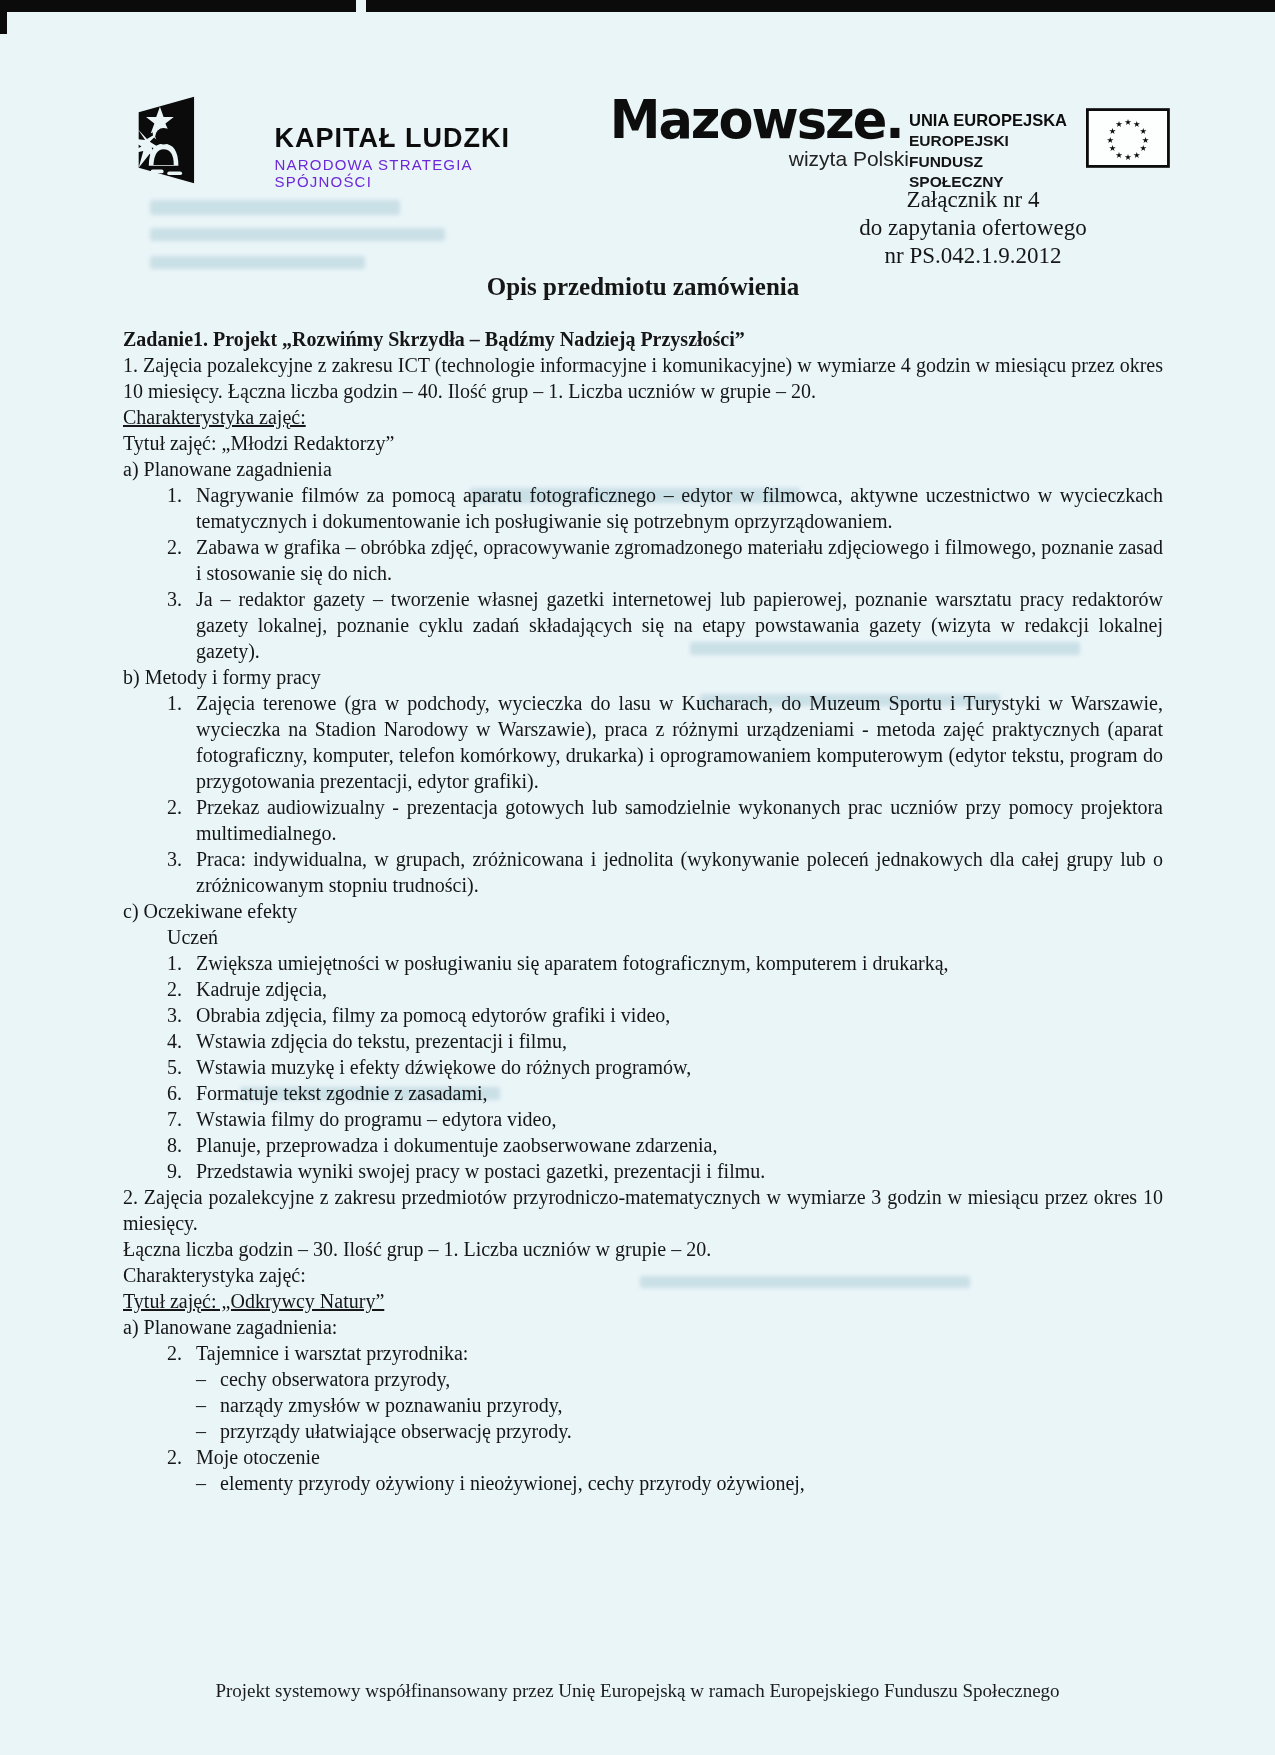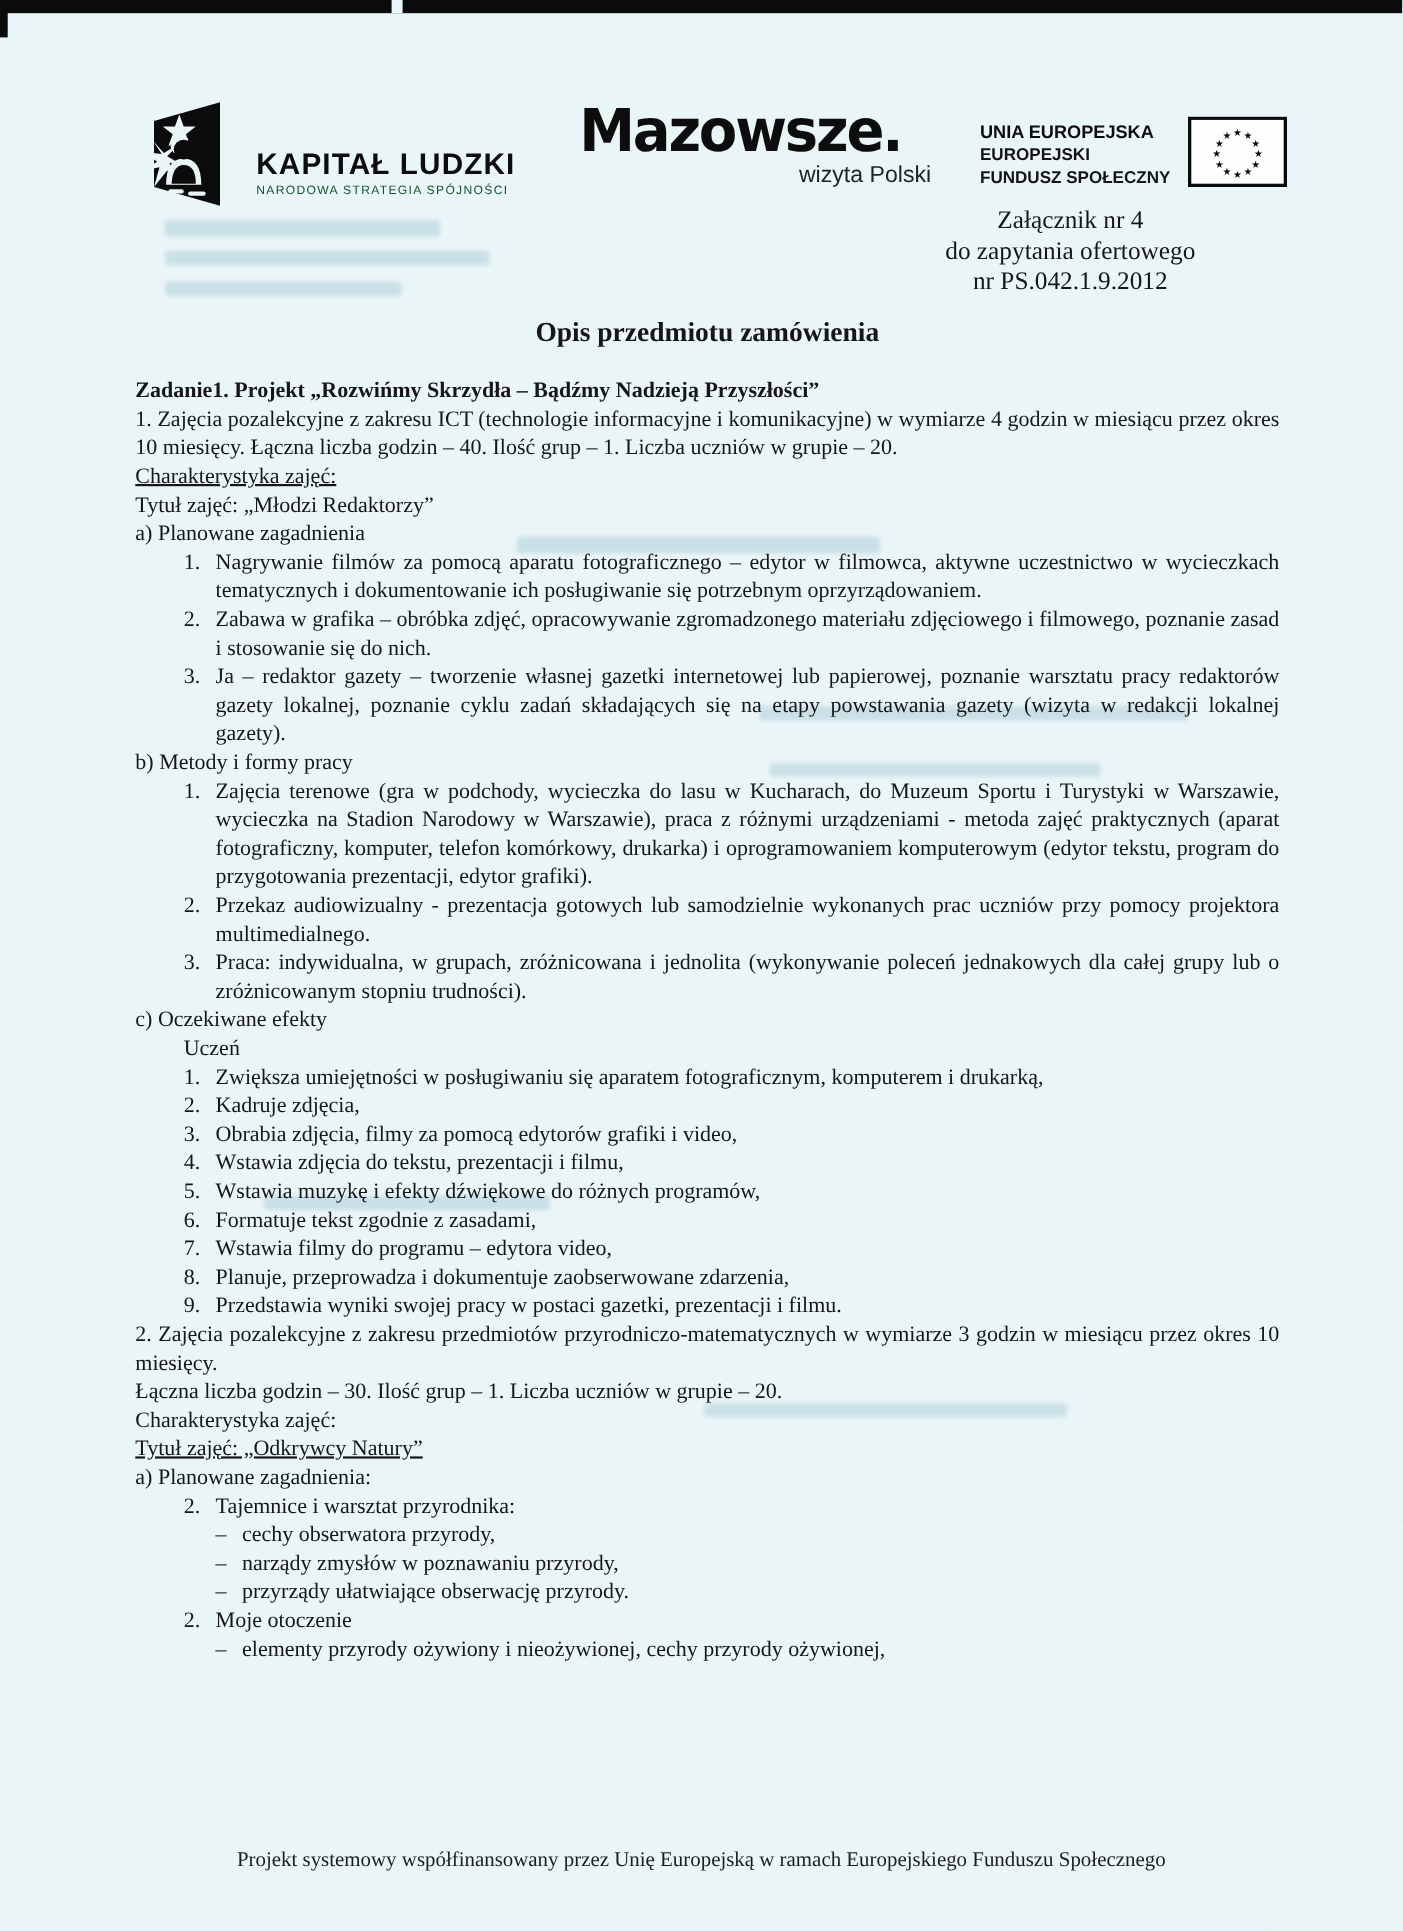--- a/index.html
+++ b/index.html
@@ -16,39 +16,39 @@
   
   .top-bar { position:absolute; top:0; left:0; width:1275px; height:12px; background:#0b0b0b; }
   .top-bar-notch { position:absolute; top:0; left:356px; width:10px; height:12px; background:#eaf5f8; }
   .top-bar-left { position:absolute; top:0; left:0; width:7px; height:34px; background:#0b0b0b; }
 
   
   .ghost { position:absolute; background:rgba(150,190,202,0.38); filter:blur(2px); border-radius:3px; z-index:0; }
 
   
   .logos { position:absolute; top:88px; left:123px; width:1047px; height:110px; display:flex; align-items:flex-start; z-index:2; }
-  .kl-logo { display:flex; align-items:center; }
+  .kl-logo { display:flex; align-items:center;gap:48px; }
   .kl-icon { width:84px; height:104px; }
   .kl-text { margin-left:26px; margin-top:34px; font-family:"Liberation Sans", sans-serif; }
   .kl-title { font-size:27px; font-weight:bold; letter-spacing:1px; color:#0d0d0d; line-height:1.05; }
-  .kl-sub { font-size:11px; letter-spacing:1.2px; color:#14532d; margin-top:4px; }
+  .kl-sub { font-size:15px; letter-spacing:1.2px; color:#6d28d9; margin-top:4px; }
   .mz-logo { margin-left:58px; margin-top:6px; width:320px; }
   .mz-title { font-family:"DejaVu Sans", sans-serif; font-weight:bold; font-size:51px; letter-spacing:-2px; color:#0d0d0d; line-height:1; transform:scaleY(1.05); }
   .mz-sub { font-family:"Liberation Sans", sans-serif; font-size:21px; color:#222; text-align:right; margin-top:2px; }
   .eu-block { margin-left:auto; display:flex; align-items:flex-start; margin-top:18px; }
   .eu-text { font-family:"Liberation Sans", sans-serif; text-align:left; line-height:1.3; margin-top:4px; }
   .eu-l1 { font-size:16.5px; font-weight:bold; color:#0d0d0d; }
   .eu-l2, .eu-l3 { font-size:15.5px; font-weight:bold; color:#141414; }
   .eu-flag { width:90px; height:64px; margin-left:16px; }
 
   
   .attachment { position:absolute; top:186px; left:828px; width:290px; text-align:center; font-size:23px; line-height:28px; z-index:2; }
 
   
-  .content { position:absolute; top:288px; left:123px; width:1040px; z-index:1; font-size:20px; line-height:26px; }
+  .content { position:absolute; top:272px; left:123px; width:1040px; z-index:1; font-size:20px; line-height:26px; }
   .doc-title { font-size:25px; font-weight:bold; text-align:center; margin:0 0 24px 0; line-height:30px; }
   .content p { margin:0; }
   .bold { font-weight:bold; }
   .just { text-align:justify; }
   .ul-inline { text-decoration:underline; }
   .indent1 { padding-left:44px; }
 
   ol.num-list { list-style:none; margin:0; padding:0; counter-reset:n; }
   ol.num-list li { counter-increment:n; position:relative; padding-left:73px; text-align:justify; }
   ol.num-list li::before { content:counter(n) "."; position:absolute; left:44px; }

